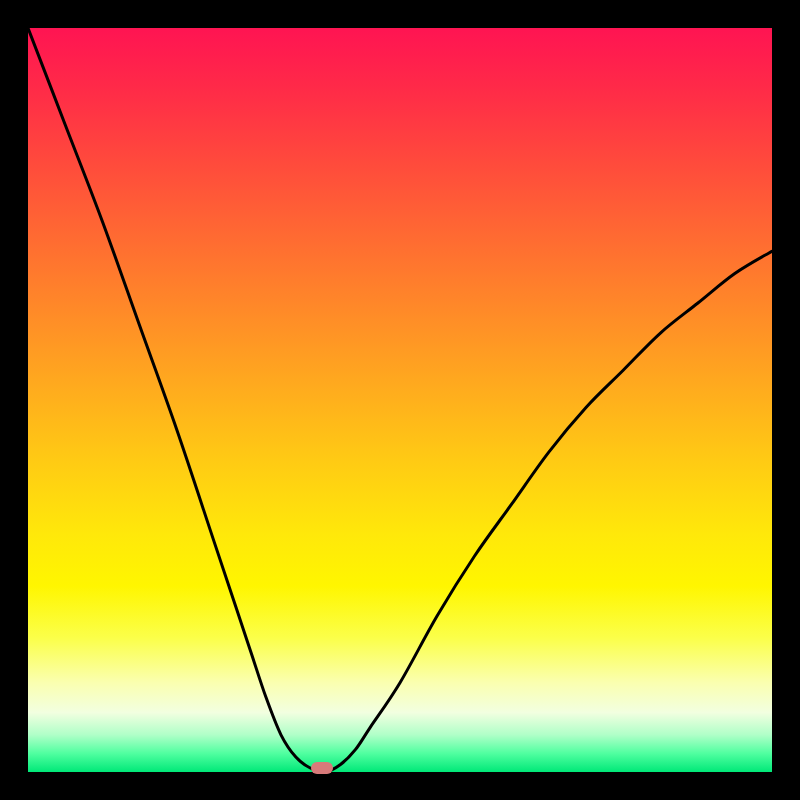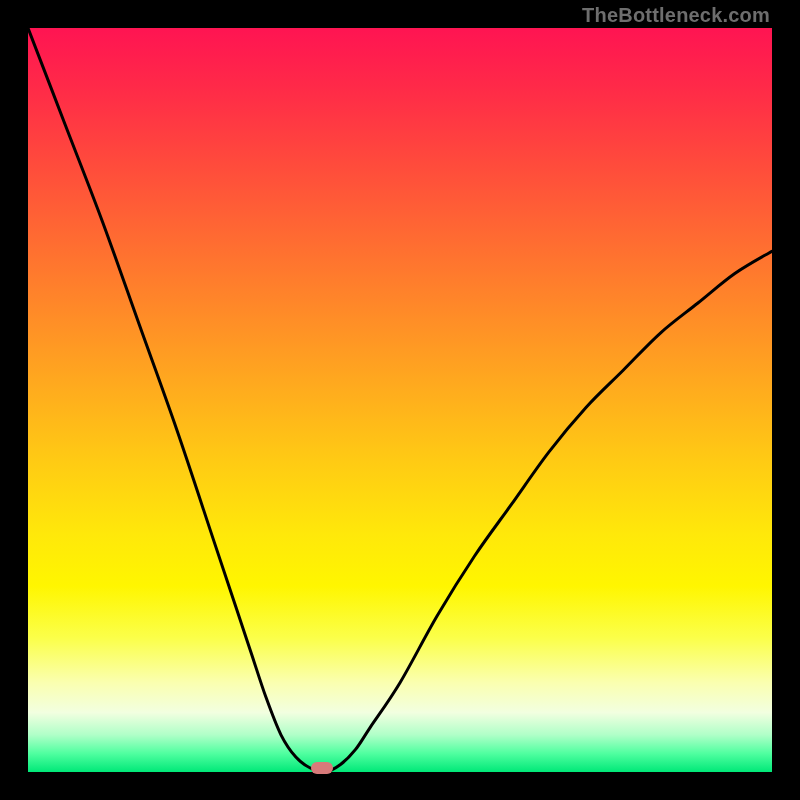--- a/index.html
+++ b/index.html
@@ -57,20 +57,19 @@
     height: 12px;
     border-radius: 6px;
     background: #d87a7a;
     transform: translate(-50%, -50%);
   }
 </style>
 </head>
 <body>
 
 <div class="chart-container">
-  <div class="watermark">TheBottleneck.com</div>
   <div class="plot-area">
     <svg class="curve-svg" viewBox="0 0 744 744" preserveAspectRatio="none">
       <path id="curve-path" fill="none" stroke="#000000" stroke-width="3" stroke-linecap="round" stroke-linejoin="round" d="M 0.00 0.00 C 6.20 16.12, 24.80 64.48, 37.20 96.72 C 49.60 128.96, 62.00 159.96, 74.40 193.44 C 86.80 226.92, 99.20 262.88, 111.60 297.60 C 124.00 332.32, 136.40 365.80, 148.80 401.76 C 161.20 437.72, 176.08 483.60, 186.00 513.36 C 195.92 543.12, 202.12 561.72, 208.32 580.32 C 214.52 598.92, 218.24 610.08, 223.20 624.96 C 228.16 639.84, 233.12 655.96, 238.08 669.60 C 243.04 683.24, 248.00 696.88, 252.96 706.80 C 257.92 716.72, 262.88 723.54, 267.84 729.12 C 272.80 734.70, 277.76 737.80, 282.72 740.28 C 287.68 742.76, 292.64 744.62, 297.60 744.00 C 302.56 743.38, 307.52 740.28, 312.48 736.56 C 317.44 732.84, 322.40 727.88, 327.36 721.68 C 332.32 715.48, 334.80 710.52, 342.24 699.36 C 349.68 688.20, 360.84 673.32, 372.00 654.72 C 383.16 636.12, 396.80 608.84, 409.20 587.76 C 421.60 566.68, 434.00 546.84, 446.40 528.24 C 458.80 509.64, 471.20 493.52, 483.60 476.16 C 496.00 458.80, 508.40 440.20, 520.80 424.08 C 533.20 407.96, 545.60 393.08, 558.00 379.44 C 570.40 365.80, 582.80 354.64, 595.20 342.24 C 607.60 329.84, 620.00 316.20, 632.40 305.04 C 644.80 293.88, 657.20 285.20, 669.60 275.28 C 682.00 265.36, 694.40 254.20, 706.80 245.52 C 719.20 236.84, 737.80 226.92, 744.00 223.20"></path>
     </svg>
     <div id="marker" class="marker" style="left: 293.88px; top: 740px;"></div>
   </div>
 </div>
 
 </body></html>

